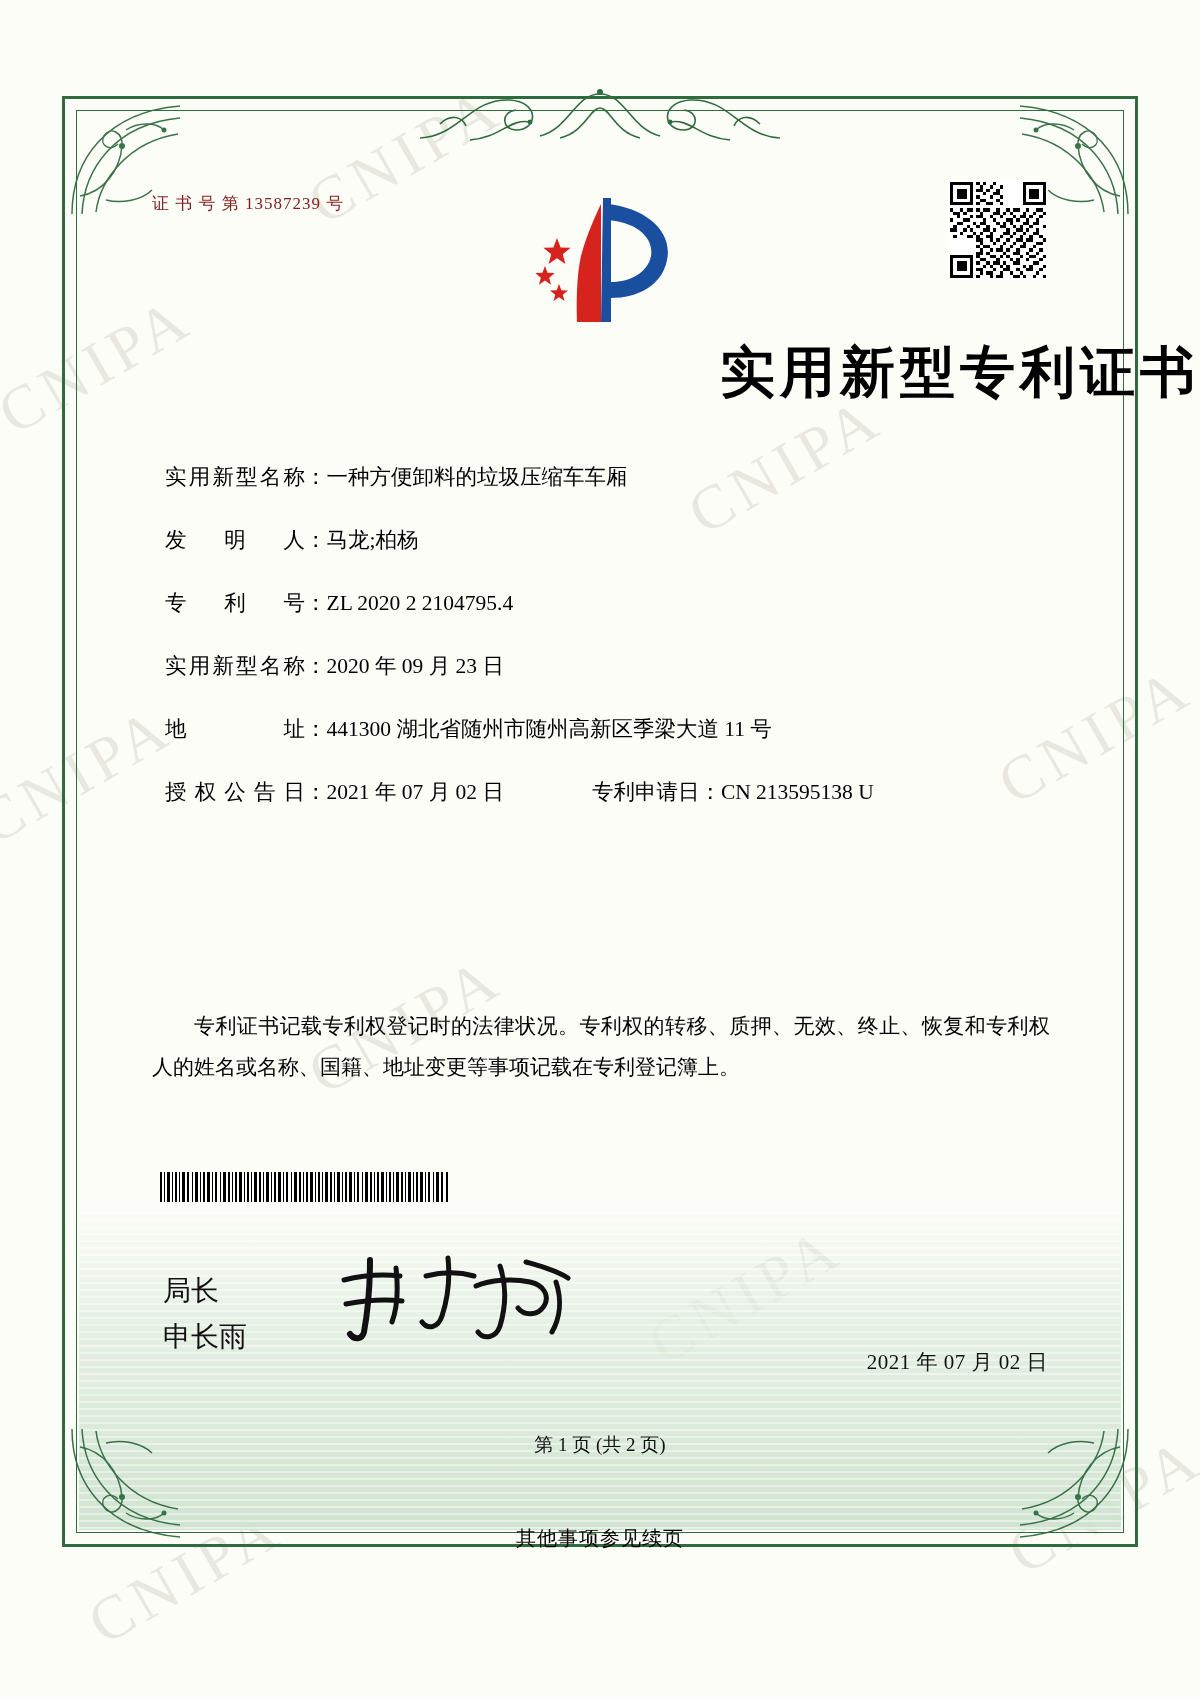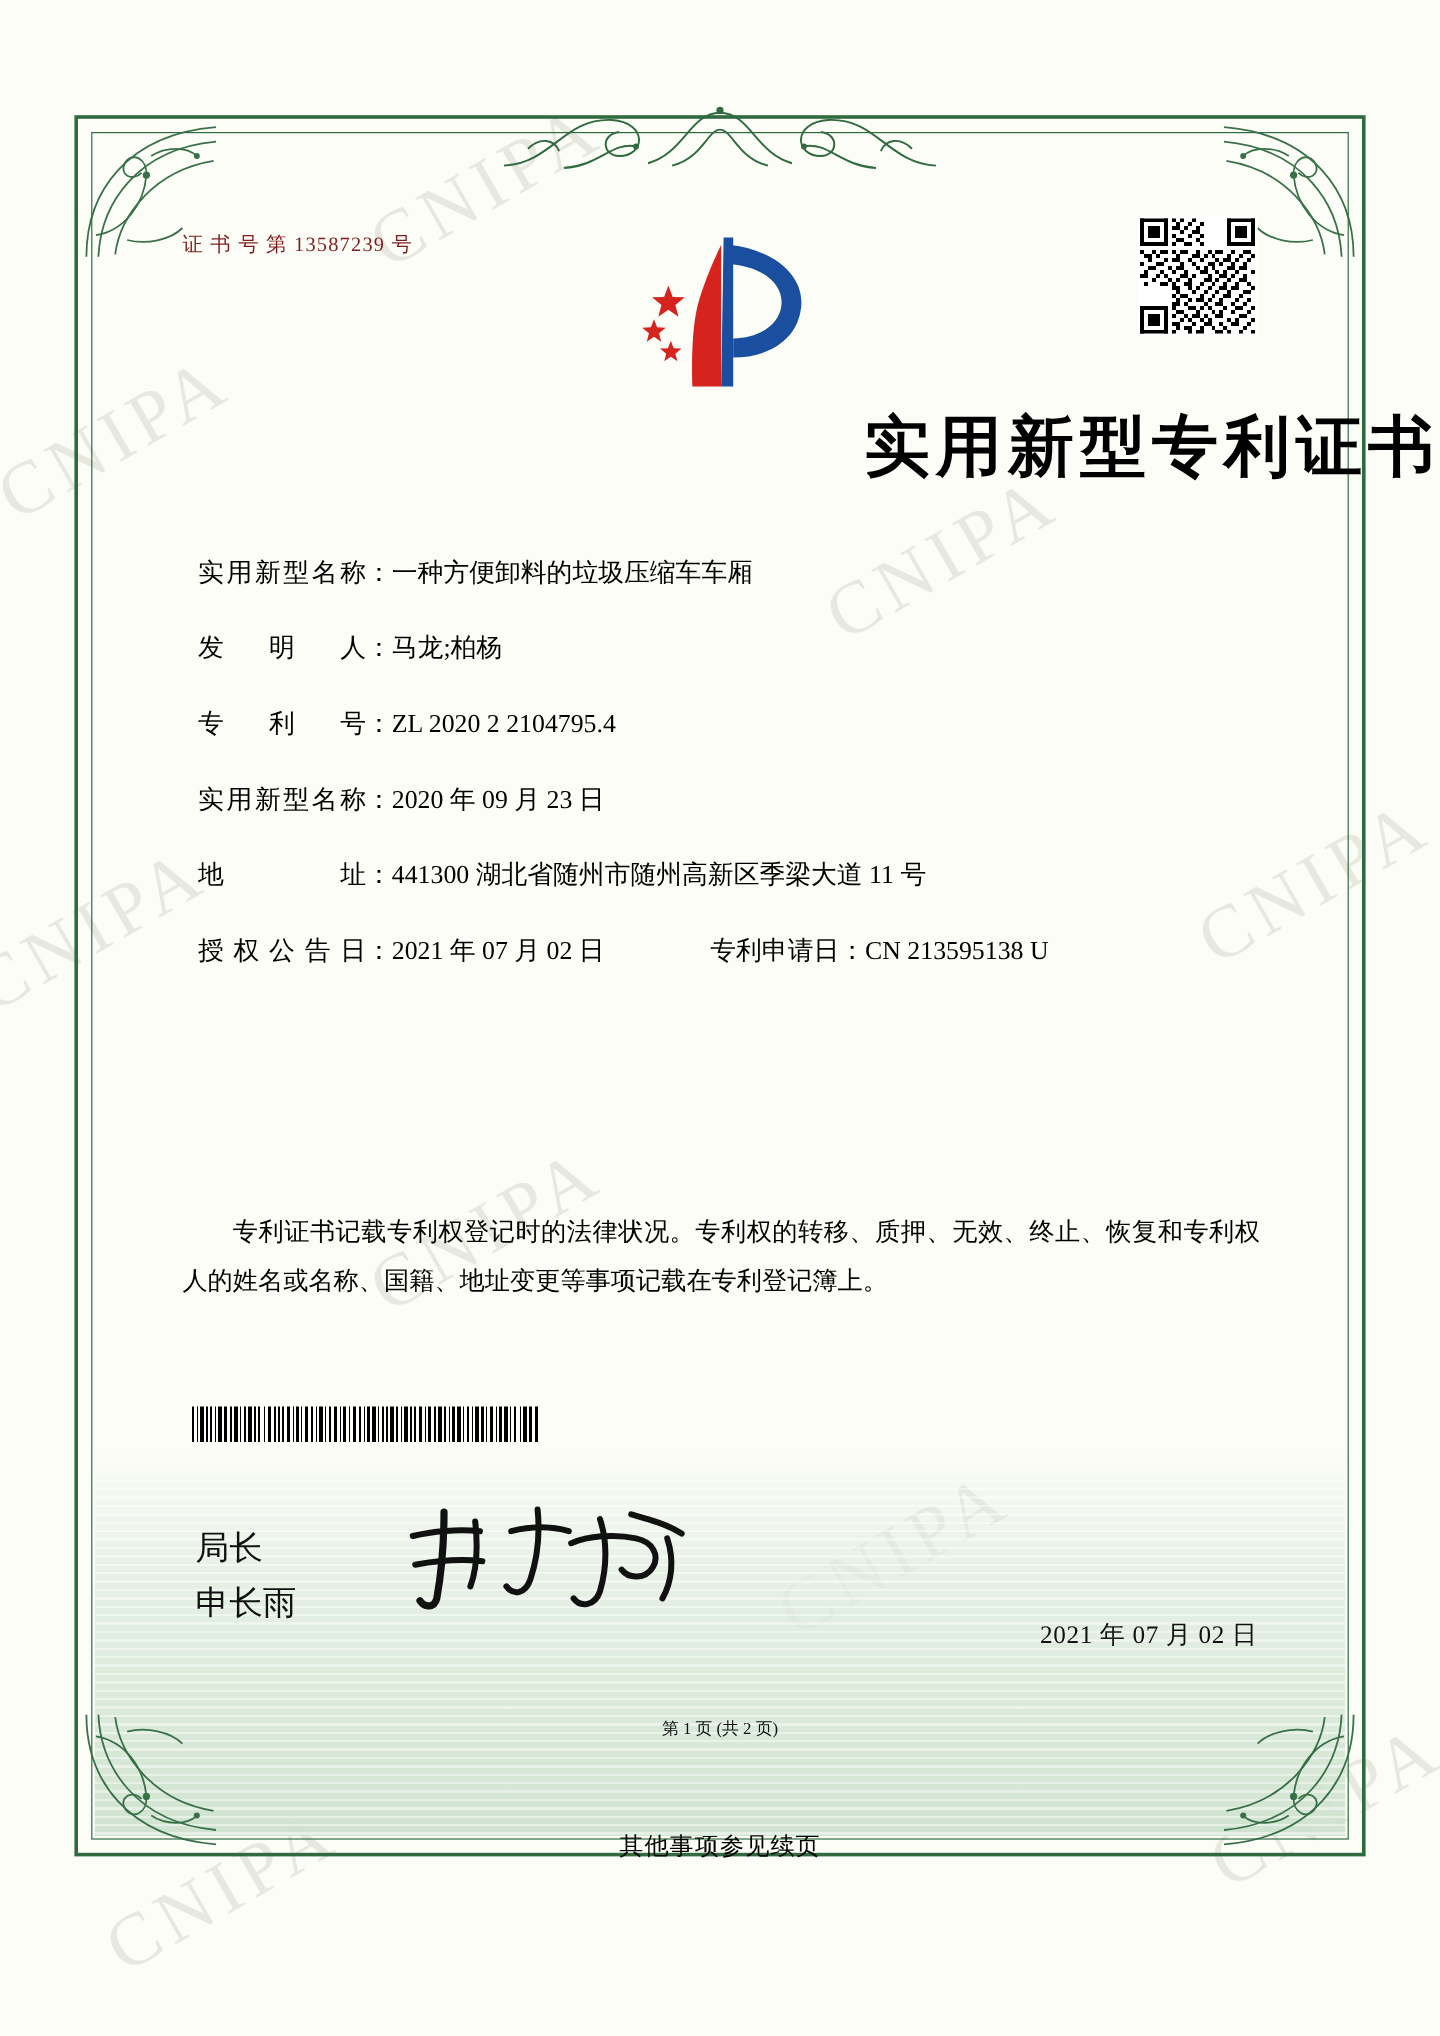--- a/index.html
+++ b/index.html
@@ -211,21 +211,21 @@
     font-size: 21px;
     color: #111;
     letter-spacing: .5px;
   }
 
   .page-num {
     position: absolute;
     left: 0; right: 0;
     top: 1432px;
     text-align: center;
-    font-size: 14px;
+    font-size: 19px;
     color: #111;
   }
 
   .footer-note {
     position: absolute;
     left: 0; right: 0;
     top: 1525px;
     text-align: center;
     font-size: 20px;
     color: #000;

